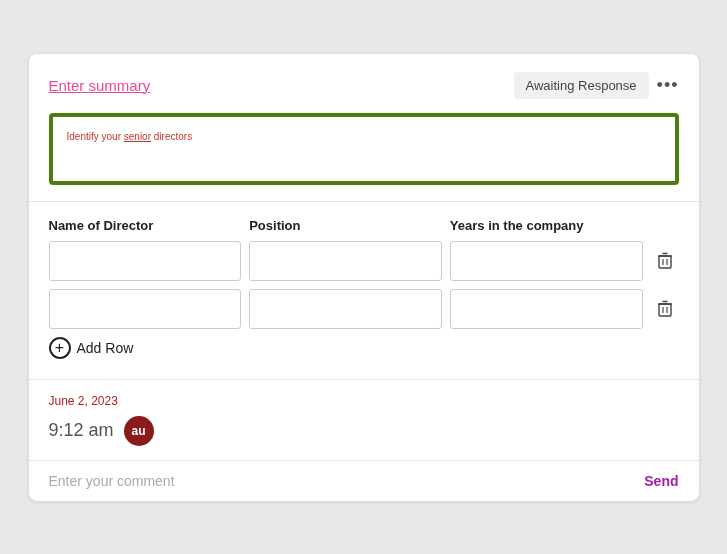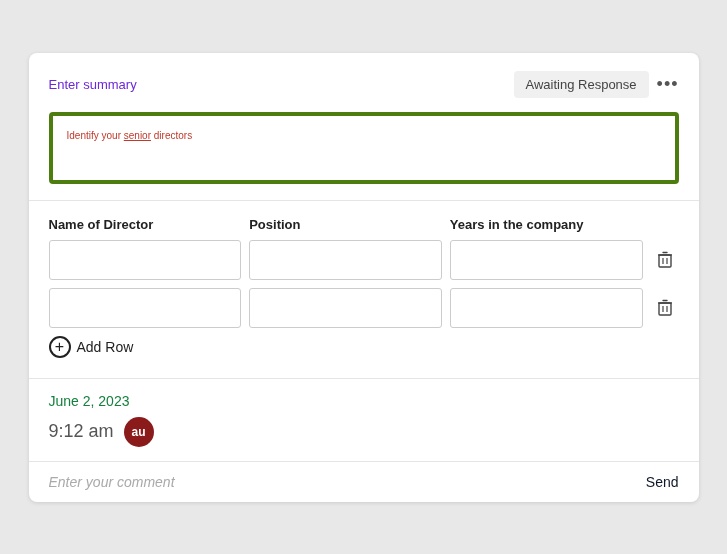--- a/index.html
+++ b/index.html
@@ -23,22 +23,23 @@
       padding: 18px 20px 16px 20px;
       border-bottom: 1px solid #e5e5e5;
     }
     .top-row {
       display: flex;
       align-items: center;
       justify-content: space-between;
       margin-bottom: 14px;
     }
     .summary-placeholder {
-      color: #6d28d9;
-      font-size: 13px;
+      color: #ec4899;
+      font-size: 15px;
+      text-decoration: underline;
     }
     .top-actions {
       display: flex;
       align-items: center;
       gap: 8px;
     }
     .awaiting-btn {
       background: #f0f0f0;
       border: none;
       border-radius: 4px;
@@ -131,22 +132,22 @@
       font-size: 16px;
       line-height: 1;
       color: #222;
     }
     .log-section {
       border-top: 1px solid #e5e5e5;
       padding: 14px 20px 14px 20px;
       background: #fff;
     }
     .log-date {
-      font-size: 14px;
-      color: #15803d;
+      font-size: 12px;
+      color: #b91c1c;
       margin-bottom: 8px;
     }
     .log-entry {
       display: flex;
       align-items: center;
       gap: 10px;
     }
     .log-time {
       font-size: 18px;
       color: #555;
@@ -172,29 +173,28 @@
     .comment-section {
       border-top: 1px solid #e5e5e5;
       padding: 12px 20px;
       display: flex;
       align-items: center;
       justify-content: space-between;
     }
     .comment-input-placeholder {
       font-size: 14px;
       color: #aaa;
-      font-style: italic;
     }
     .send-btn {
       background: none;
       border: none;
       font-size: 14px;
-      color: #0f172a;
-      cursor: pointer;
-      font-weight: 400;
+      color: #a21caf;
+      cursor: pointer;
+      font-weight: 700;
     }
   </style>
 </head>
 <body>
 
 <div class="card">
 
   <div class="card-top">
     <div class="top-row">
       <span class="summary-placeholder">Enter summary</span>

